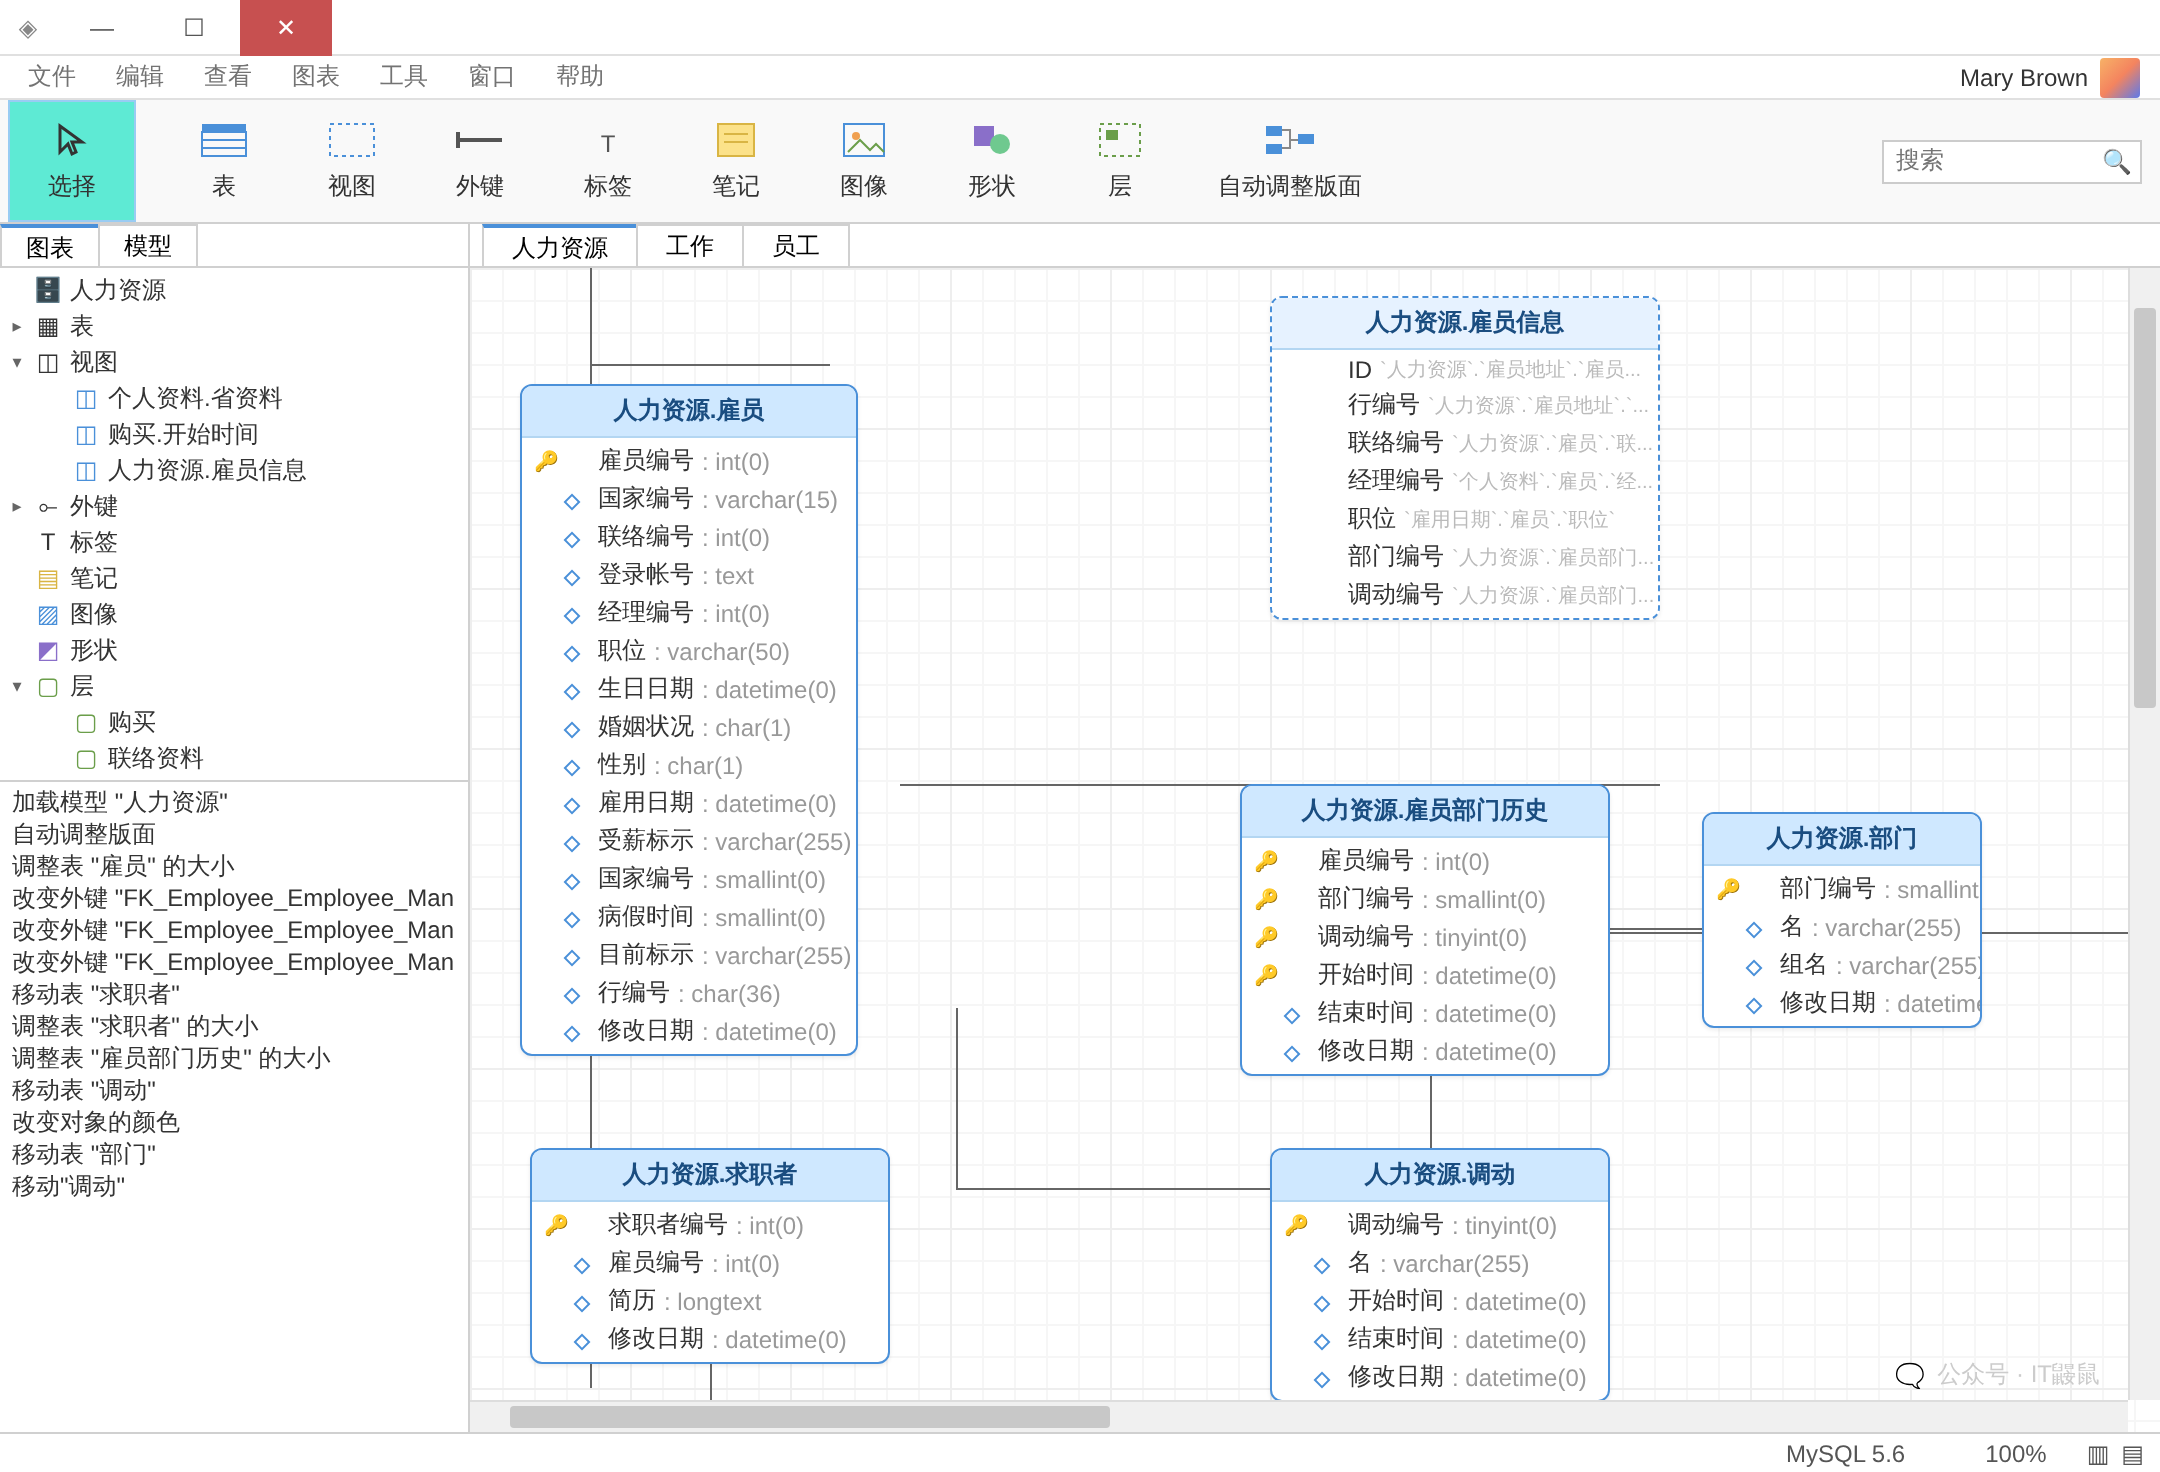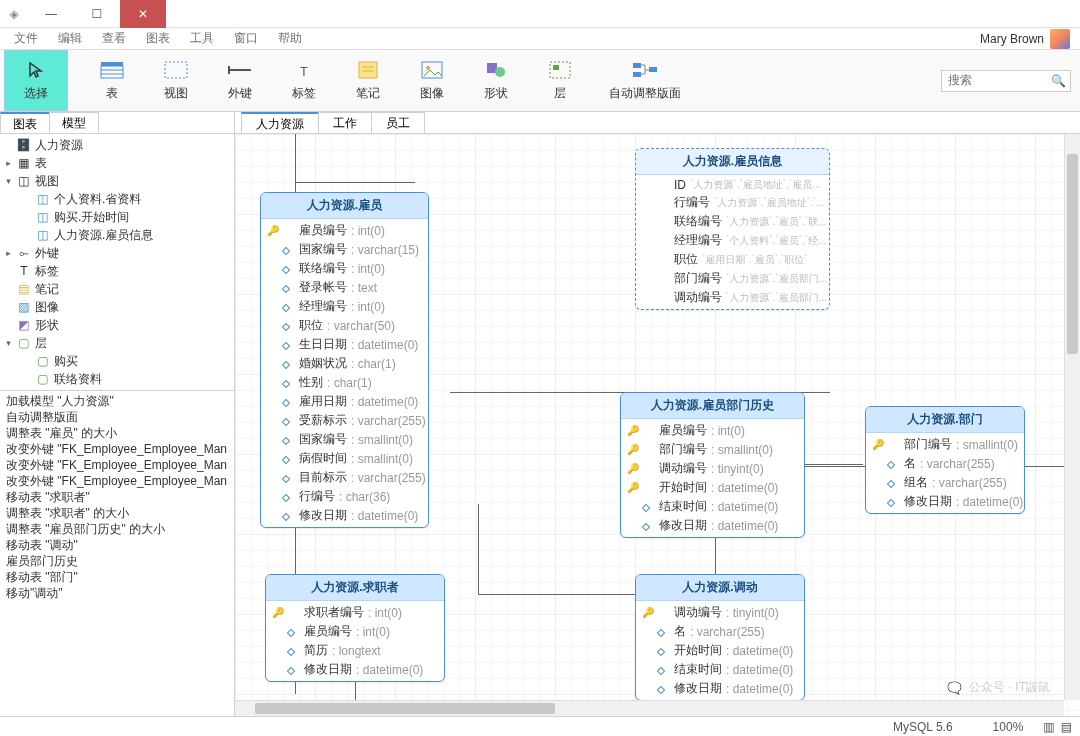--- a/index.html
+++ b/index.html
@@ -274,21 +274,21 @@
       <div>加载模型 "人力资源"</div>
       <div>自动调整版面</div>
       <div>调整表 "雇员" 的大小</div>
       <div>改变外键 "FK_Employee_Employee_Man</div>
       <div>改变外键 "FK_Employee_Employee_Man</div>
       <div>改变外键 "FK_Employee_Employee_Man</div>
       <div>移动表 "求职者"</div>
       <div>调整表 "求职者" 的大小</div>
       <div>调整表 "雇员部门历史" 的大小</div>
       <div>移动表 "调动"</div>
-      <div>雇员部门历史</div>
+      <div>改变对象的颜色</div>
       <div>移动表 "部门"</div>
       <div>移动"调动"</div>
     </div>
   </div>
 
   <div class="canvaswrap">
     <div class="canvas-tabs">
       <div class="canvas-tab active">人力资源</div>
       <div class="canvas-tab">工作</div>
       <div class="canvas-tab">员工</div>
@@ -492,21 +492,21 @@
             </div>
             <div class="fld">
               <span class="k"></span>
               <span class="d"><span class="dia"></span></span>
               <span class="n">修改日期</span>
               <span class="t"> : datetime(0)</span>
             </div>
           </div>
       </div>
 
-      <div class="entity" style="left:630px;top:272px;width:160px">
+      <div class="entity" style="left:616px;top:272px;width:140px">
         <div class="entity-hd">人力资源.部门</div>
         <div class="entity-body" id="dept-body">
             <div class="fld">
               <span class="k">🔑</span>
               <span class="d"></span>
               <span class="n">部门编号</span>
               <span class="t"> : smallint(0)</span>
             </div>
             <div class="fld">
               <span class="k"></span>

